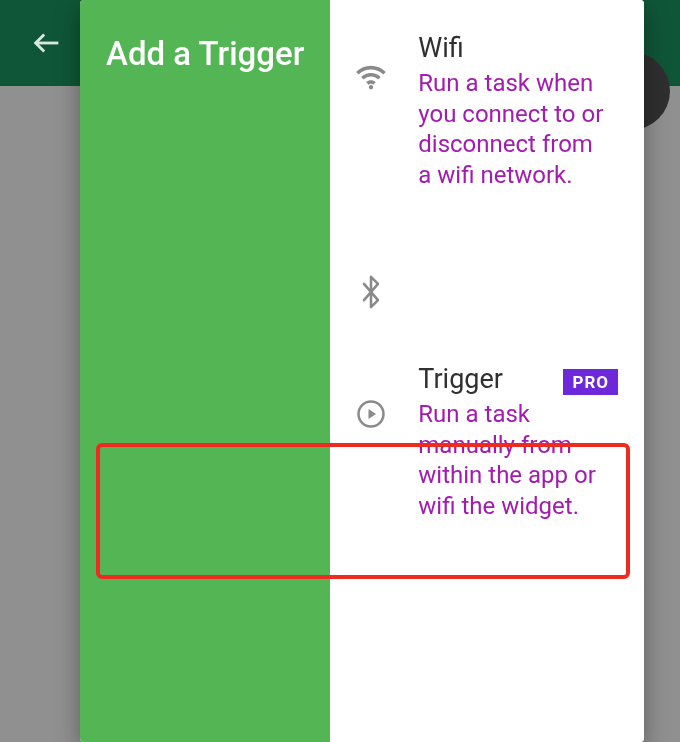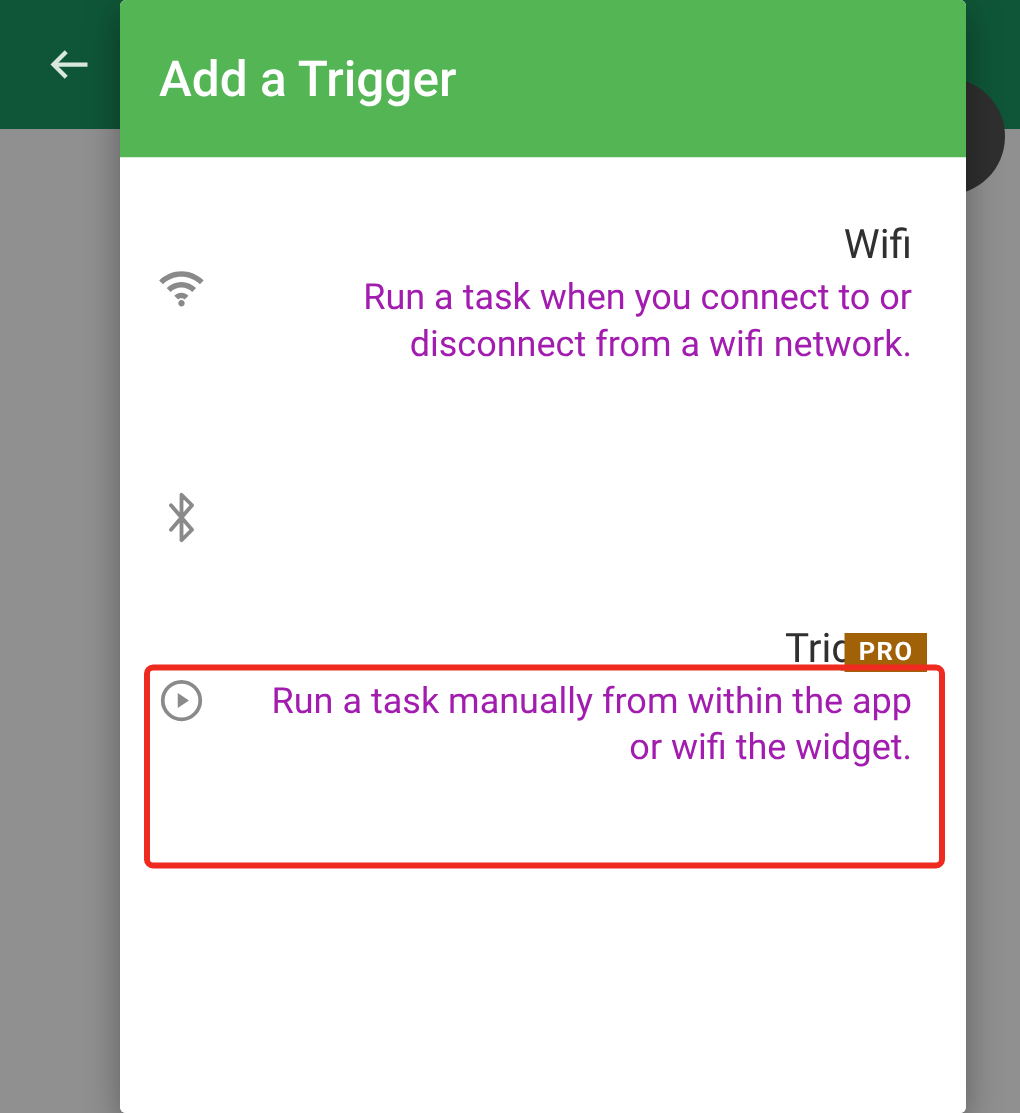--- a/index.html
+++ b/index.html
@@ -41,35 +41,33 @@
   .dialog {
     position: absolute;
     top: 0;
     left: 80px;
     right: 36px;
     bottom: 0;
     background: #ffffff;
     border-radius: 4px;
     box-shadow: 0 8px 24px rgba(0,0,0,0.35);
     display: flex;
-    flex-direction: column;
     overflow: hidden;
   }
   .dialog-header {
     background: #53b554;
     color: #ffffff;
     padding: 34px 26px 32px 26px;
     font-size: 33px;
     font-weight: 500;
   }
   .dialog-body {
     flex: 1;
     background: #ffffff;
-    padding-top: 16px;
-    text-align: right;
+    padding-top: 6px;
   }
   .trigger-row {
     display: flex;
     align-items: flex-start;
     padding: 26px 26px 26px 22px;
     position: relative;
   }
   .trigger-icon {
     width: 38px;
     flex: 0 0 38px;
@@ -99,21 +97,21 @@
     border: 4px solid #ef2b1f;
     border-radius: 6px;
     left: 96px;
     right: 50px;
     pointer-events: none;
   }
   .pro-badge {
     position: absolute;
     right: 0;
     top: 6px;
-    background: #a16207;
+    background: #6d28d9;
     color: #ffffff;
     font-size: 17px;
     font-weight: 700;
     letter-spacing: 1px;
     padding: 3px 9px;
   }
   svg { display: block; }
 </style>
 </head>
 <body>

